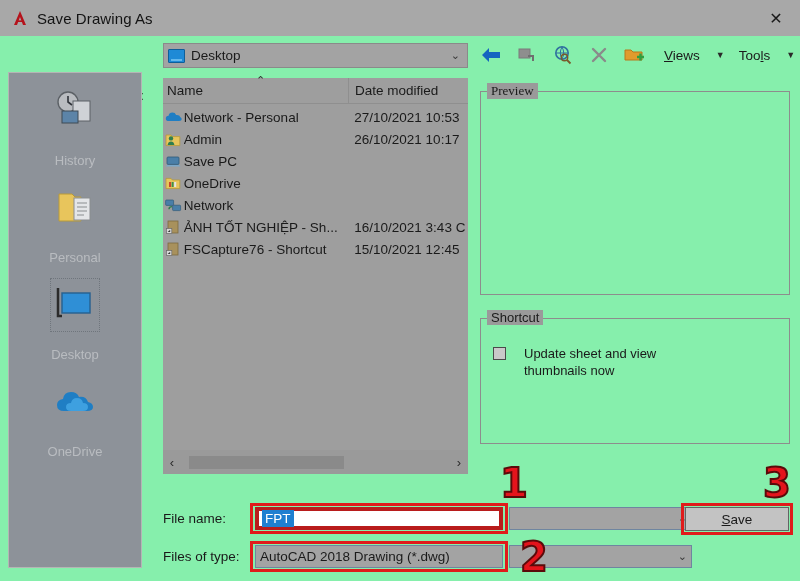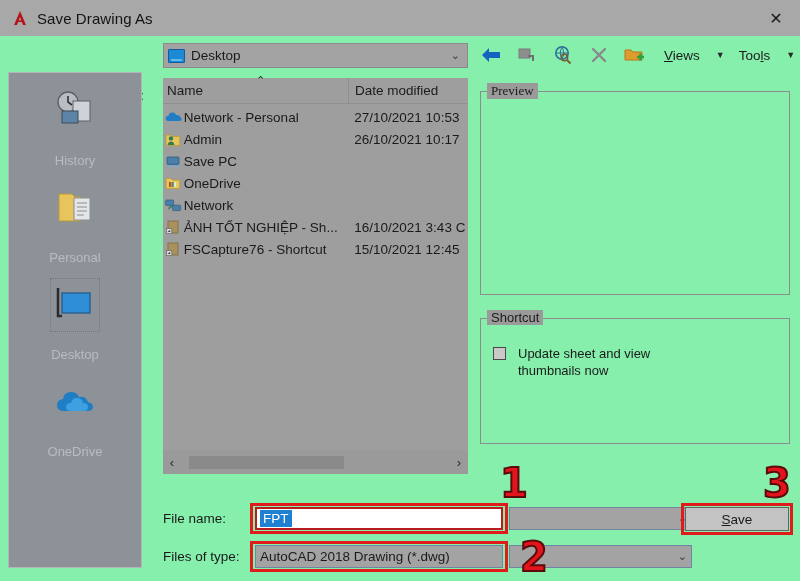--- a/index.html
+++ b/index.html
@@ -77,29 +77,29 @@
       background: #9a9a9a; display: flex; align-items: center; }
   .sarrow { width: 18px; text-align: center; font-size: 13px; color: #2b2b2b; cursor: pointer; }
   .strack { flex: 1; height: 13px; position: relative; }
   .sthumb { position: absolute; left: 8px; top: 0; width: 155px; height: 13px; background: #8a8a8a; cursor: pointer; }
 
   
   .group { position: absolute; border: 1px solid #8d8d8d; }
   .group > .glabel { position: absolute; top: -9px; left: 6px; background: #9a9a9a; padding: 0 4px; font-size: 13px; }
   .preview { left: 480px; top: 91px; width: 310px; height: 204px; font-family: Liberation Serif, serif; }
   .options  { left: 480px; top: 318px; width: 310px; height: 126px; }
-  .optrow { position: absolute; left: 12px; top: 26px; display: flex; gap: 12px; cursor: pointer; }
+  .optrow { position: absolute; left: 12px; top: 26px; display: flex; gap: 18px; cursor: pointer; }
   .cbox { width: 13px; height: 13px; background: #c9c9c9; border: 1px solid #4a4a4a; margin-top: 2px; flex: none; }
   .opttext { font-size: 13px; line-height: 17px; width: 160px; }
 
   
   .flabel { position: absolute; font-size: 13.5px; }
   .fnlabel { left: 163px; top: 511px; }
   .ftlabel { left: 163px; top: 549px; }
-  .fieldbox { position: absolute; background: #fff; border: 2px solid #b91c1c; display: flex; align-items: center; }
+  .fieldbox { position: absolute; background: #fff; border: 4px solid #b91c1c; display: flex; align-items: center; }
   .fname-input { left: 255px; top: 507px; width: 248px; height: 23px; padding-left: 3px; }
   .sel { background: #1f7fd0; color: #fff; font-size: 13.5px; padding: 1px 3px; }
   .combo { position: absolute; background: #a3a3a3; border: 1px solid #6f85a0; display: flex; align-items: center; padding: 0 4px; }
   .combo .ctext { font-size: 13.5px; text-align: right; }
   .combo .carrow { margin-left: auto; font-size: 11px; color: #3a3a3a; }
   .fname-combo { left: 509px; top: 507px; width: 183px; height: 23px; }
   .ftype-combo { left: 255px; top: 545px; width: 248px; height: 23px; background: #a3a3a3; }
   .ftype-extra { left: 509px; top: 545px; width: 183px; height: 23px; }
   .btn { position: absolute; background: #ababab; border: 1px solid #636363; display: flex;
      align-items: center; justify-content: center; font-size: 13.5px; cursor: pointer; }

